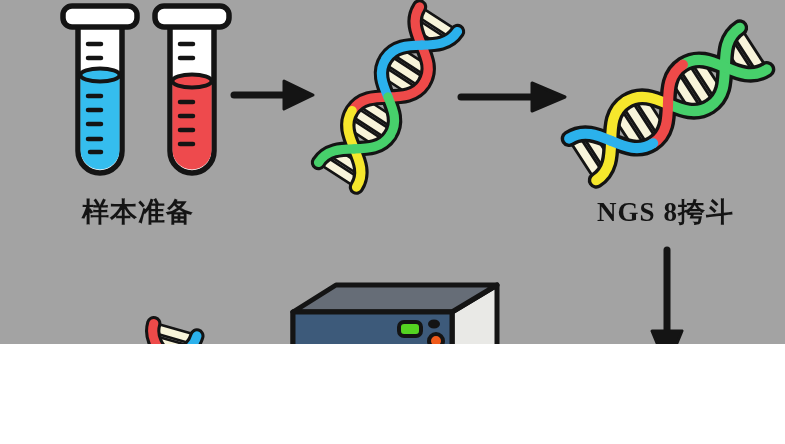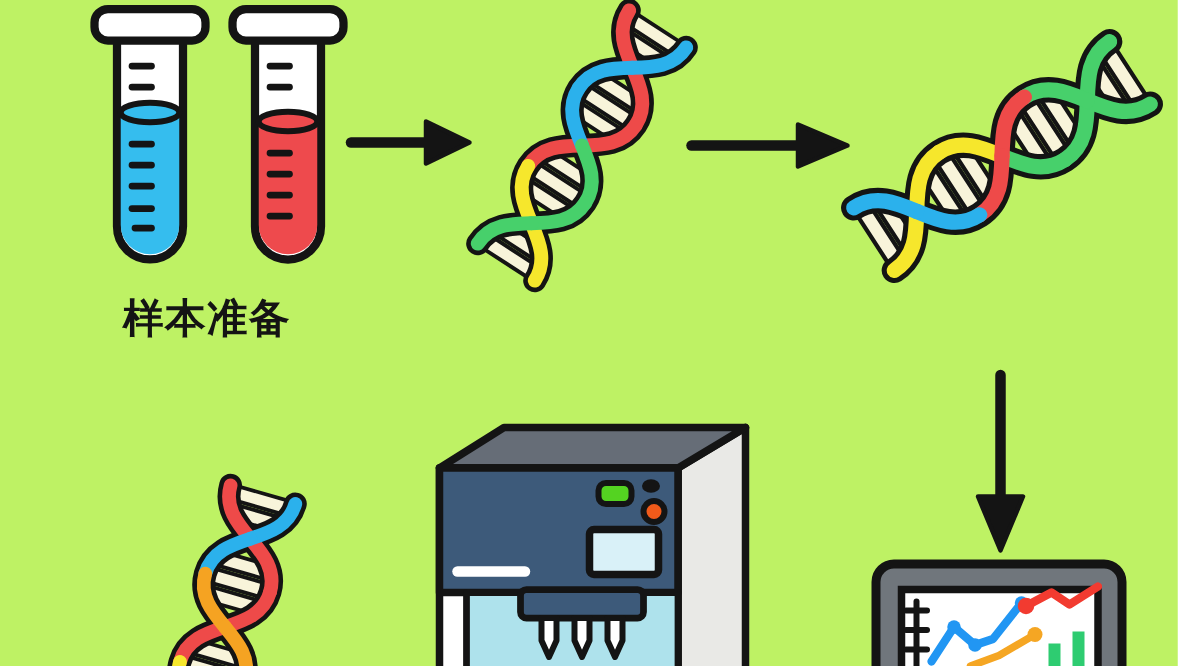--- a/index.html
+++ b/index.html
@@ -1,18 +1,18 @@
 <!DOCTYPE html>
 <html><head>
 <meta charset="utf-8">
 <style>
   html,body{margin:0;padding:0;}
   .canvas{
-    position:relative; width:785px; height:444px; overflow:hidden;
-    background:#bef264;
+    position:relative; width:785px; height:344px; overflow:hidden;
+    background:#a3a3a3;
     font-family:Liberation Serif, serif;
   }
   .canvas svg{position:absolute;left:0;top:0;}
   .step-label{
     position:absolute; top:194px; text-align:center;
     font-weight:bold; font-size:27px; color:#141414; letter-spacing:1px;
     white-space:nowrap;
   }
   .helix use{fill:none;stroke-linecap:round;}
   .rung-k{stroke:#141414;stroke-width:12;stroke-linecap:round;fill:none;}
@@ -196,14 +196,15 @@
       <circle cx="636" cy="418" r="4.5" fill="#2196f3"></circle>
       <circle cx="650" cy="430" r="4.5" fill="#2196f3"></circle>
       <circle cx="681" cy="402" r="4.5" fill="#2196f3"></circle>
       <circle cx="690" cy="423" r="5" fill="#f5a623"></circle>
       <circle cx="684" cy="404" r="5.5" fill="#f23b30"></circle>
     </g>
   </g>
 </svg>
 
 <div class="step-label" style="left:38px; width:200px;">样本准备</div>
+<div class="step-label" style="left:563px; width:205px;">NGS 8挎斗</div>
 
 </div>
 
 </body></html>

